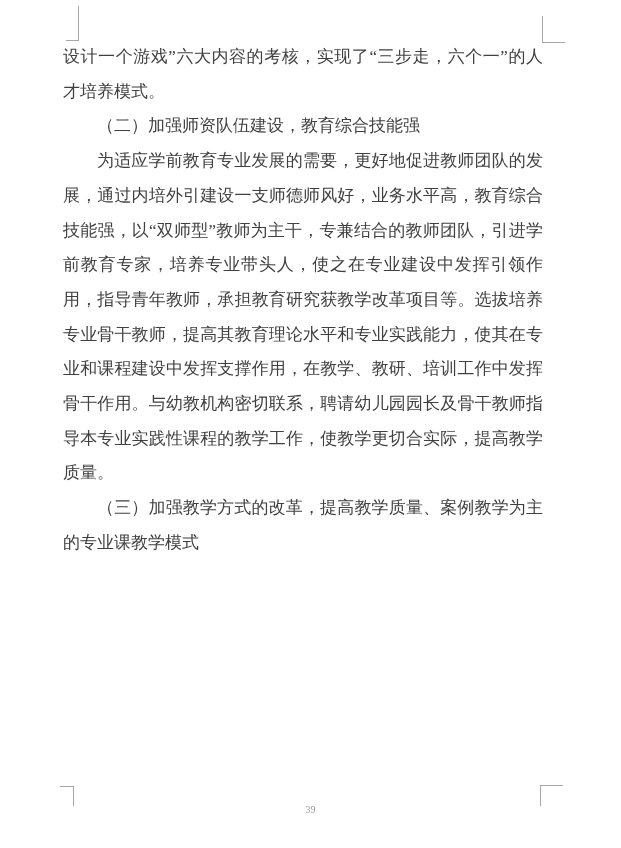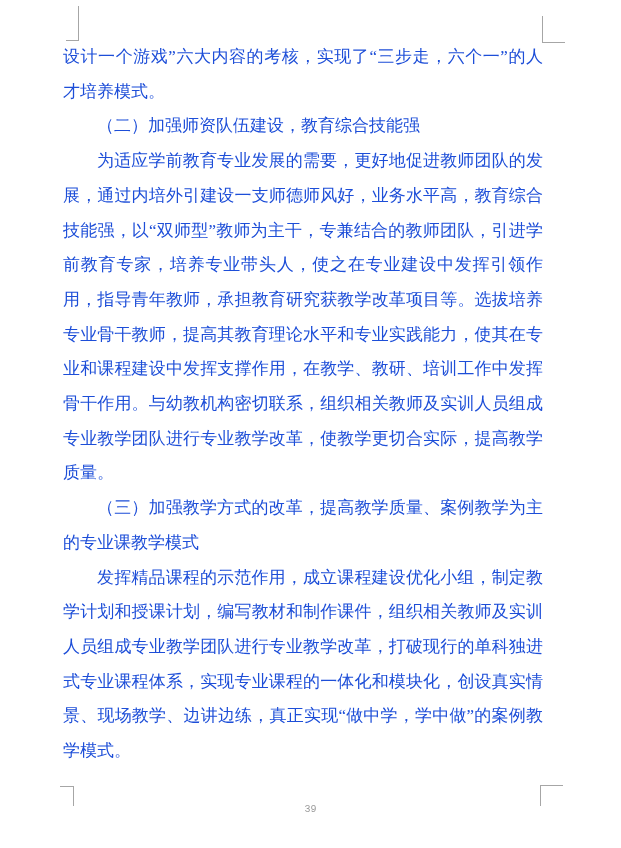--- a/index.html
+++ b/index.html
@@ -18,21 +18,21 @@
     position: absolute;
     inset: 0;
     background: #ffffff;
   }
   
   .text-area {
     position: absolute;
     left: 63px;
     top: 40px;
     width: 480px;
-    color: #1d4ed8;
+    color: #404040;
     font-size: 17px;
     line-height: 34.7px;
   }
   .text-area p {
     margin: 0;
     text-align: justify;
     text-justify: inter-ideograph;
     text-align-last: left;
     word-break: break-all;
   }
@@ -50,36 +50,35 @@
   .mark-br { left: 540px; top: 785px; width: 22px; height: 20px; border-left-width: 1px; border-top-width: 1px; }
   
   .page-number {
     position: absolute;
     top: 804px;
     left: 0;
     width: 100%;
     text-align: center;
     font-size: 10px;
     color: #9b9b9b;
-    font-family: Liberation Mono, monospace;
+    font-family: Liberation Serif, serif;
   }
 </style>
 </head>
 <body>
 
 <div class="page">
 
   <span class="mark mark-tl"></span>
   <span class="mark mark-tr"></span>
   <span class="mark mark-bl"></span>
   <span class="mark mark-br"></span>
 
   <div class="text-area">
     <p>设计一个游戏”六大内容的考核，实现了“三步走，六个一”的人才培养模式。</p>
     <p class="indent">（二）加强师资队伍建设，教育综合技能强</p>
-    <p class="indent">为适应学前教育专业发展的需要，更好地促进教师团队的发展，通过内培外引建设一支师德师风好，业务水平高，教育综合技能强，以“双师型”教师为主干，专兼结合的教师团队，引进学前教育专家，培养专业带头人，使之在专业建设中发挥引领作用，指导青年教师，承担教育研究获教学改革项目等。选拔培养专业骨干教师，提高其教育理论水平和专业实践能力，使其在专业和课程建设中发挥支撑作用，在教学、教研、培训工作中发挥骨干作用。与幼教机构密切联系，组织相关教师及实训人员组成专业教学团队进行专业教学改革，使教学更切合实际，提高教学质量。</p>
+    <p class="indent">为适应学前教育专业发展的需要，更好地促进教师团队的发展，通过内培外引建设一支师德师风好，业务水平高，教育综合技能强，以“双师型”教师为主干，专兼结合的教师团队，引进学前教育专家，培养专业带头人，使之在专业建设中发挥引领作用，指导青年教师，承担教育研究获教学改革项目等。选拔培养专业骨干教师，提高其教育理论水平和专业实践能力，使其在专业和课程建设中发挥支撑作用，在教学、教研、培训工作中发挥骨干作用。与幼教机构密切联系，聘请幼儿园园长及骨干教师指导本专业实践性课程的教学工作，使教学更切合实际，提高教学质量。</p>
     <p class="indent">（三）加强教学方式的改革，提高教学质量、案例教学为主的专业课教学模式</p>
-    <p class="indent">发挥精品课程的示范作用，成立课程建设优化小组，制定教学计划和授课计划，编写教材和制作课件，组织相关教师及实训人员组成专业教学团队进行专业教学改革，打破现行的单科独进式专业课程体系，实现专业课程的一体化和模块化，创设真实情景、现场教学、边讲边练，真正实现“做中学，学中做”的案例教学模式。</p>
   </div>
 
   <div class="page-number">39</div>
 
 </div>
 
 </body></html>

